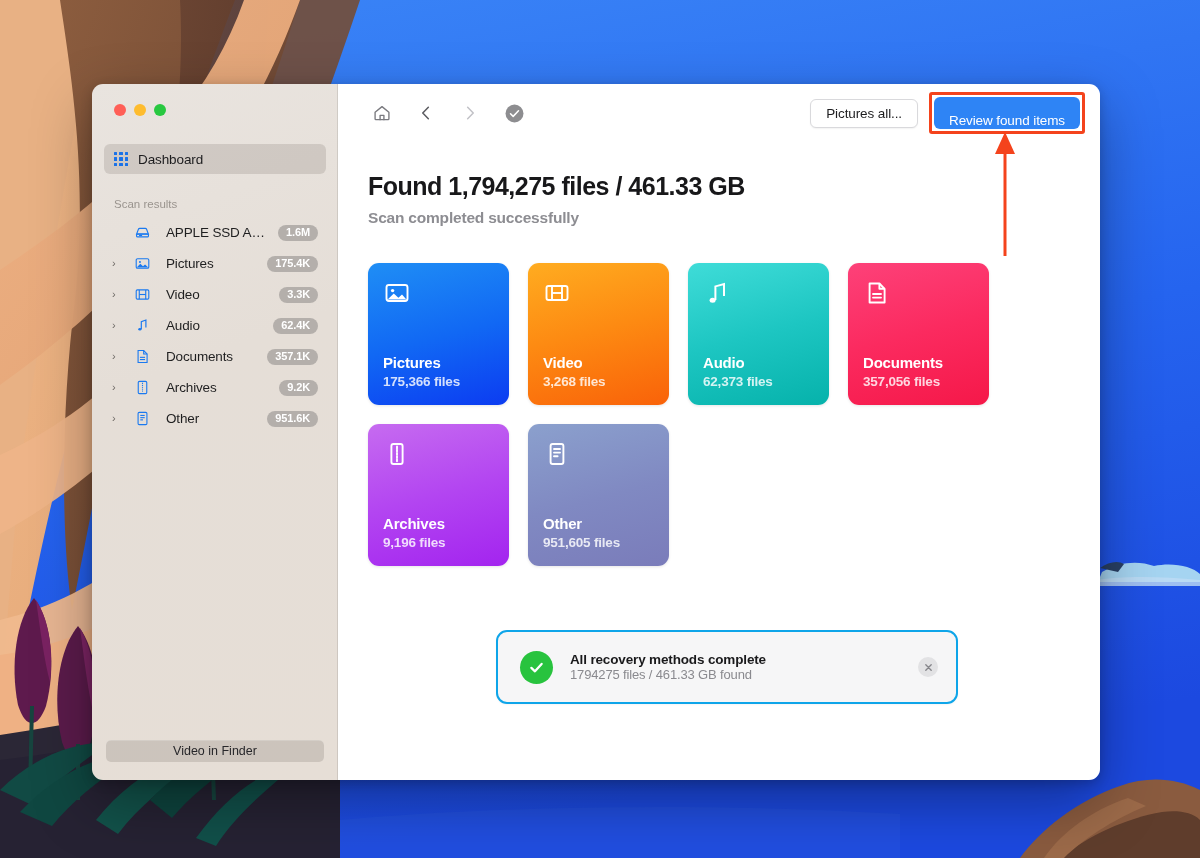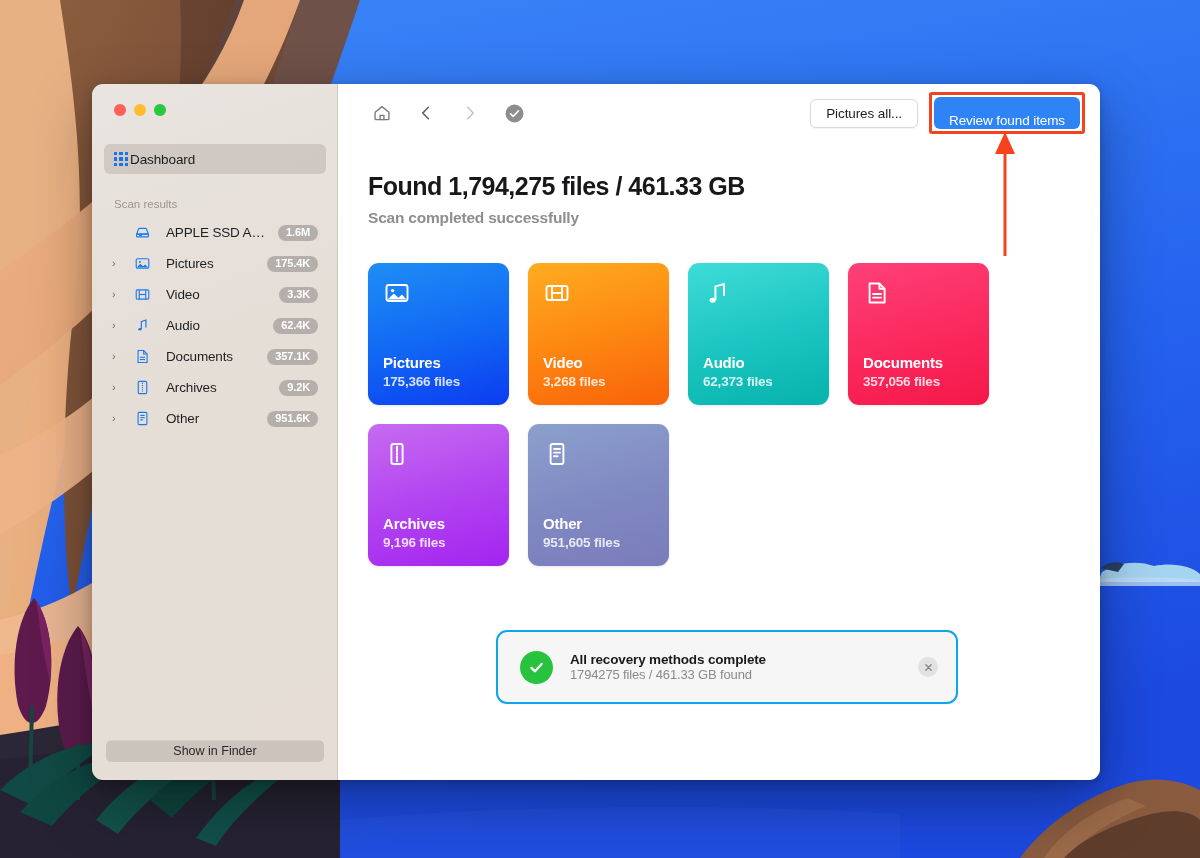--- a/index.html
+++ b/index.html
@@ -65,21 +65,21 @@
   .tl { width: 12px; height: 12px; border-radius: 50%; }
   .tl.red    { background: #ff5f57; }
   .tl.yellow { background: #febc2e; }
   .tl.green  { background: #28c840; }
 
   .sidebar-scroll { flex: 1 1 auto; padding: 0 12px; overflow: hidden; }
 
   .dashboard-row {
     display: flex;
     align-items: center;
-    gap: 2px;
+    gap: 10px;
     height: 30px;
     padding: 0 10px;
     margin-top: 12px;
     border-radius: 6px;
     background: rgba(140,130,122,0.26);
   }
   .dash-grid {
     width: 14px; height: 14px;
     display: grid;
     grid-template-columns: repeat(3, 1fr);
@@ -537,21 +537,21 @@
               <line x1="7.4" y1="11.6" x2="10.6" y2="11.6"></line>
             </svg>
           </span>
           <span class="nav-label">Other</span>
           <span class="badge">951.6K</span>
         </div>
 
       </div>
 
       <div class="sidebar-footer">
-        <button class="finder-btn">Show in Finder</button>
+        <button class="finder-btn">Video in Finder</button>
       </div>
     </aside>
 
     <section class="main">
 
       <div class="toolbar">
         <div class="tb-left">
 
           <button class="tb-btn">
             <svg width="20" height="20" viewBox="0 0 22 22" fill="none" stroke="#7a7a7f" stroke-width="1.5" stroke-linecap="round" stroke-linejoin="round">

